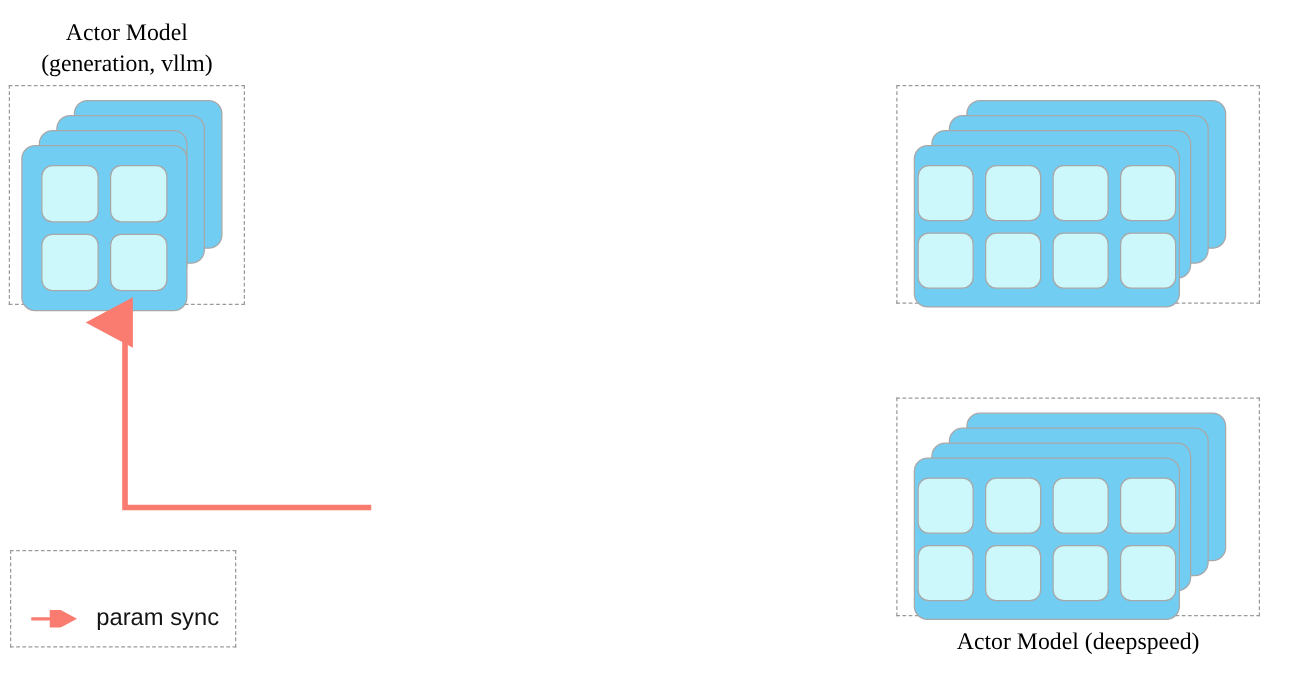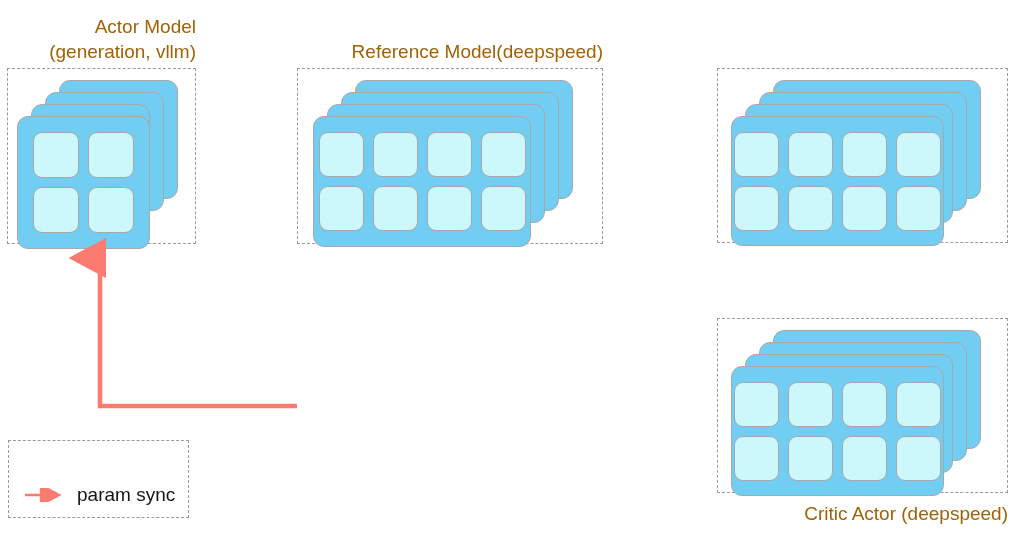--- a/index.html
+++ b/index.html
@@ -21,25 +21,26 @@
   }
 
   
   .group {
     position: absolute;
   }
   .group-title {
     position: absolute;
     left: 0;
     width: 100%;
-    text-align: right;
-    color: #a16207;
+    text-align: center;
+    color: #000000;
     font-size: 19px;
     line-height: 25px;
     white-space: pre-line;
+    font-family: Liberation Serif, serif;
   }
   .group-title.above { bottom: 100%; margin-bottom: 4px; }
   .group-title.below { top: 100%; margin-top: 8px; }
 
   .dashed-box {
     position: absolute;
     inset: 0;
     border: 1.6px dashed #9a9a9a;
     box-sizing: border-box;
     background: transparent;
@@ -125,39 +126,20 @@
       <div class="layer" style="left:24px; top:36px;  width:119px; height:119px;"></div>
       <div class="layer layer-front" style="left:10px; top:48px; width:133px; height:133px;">
         <div class="cell"></div>
         <div class="cell"></div>
         <div class="cell"></div>
         <div class="cell"></div>
       </div>
     </div>
   </div>
 
-  <div class="group grid-4x2" id="group-reference" style="left:297px; top:68px; width:306px; height:176px;">
-    <div class="group-title above">Reference Model(deepspeed)</div>
-    <div class="dashed-box"></div>
-    <div class="stack">
-      <div class="layer" style="left:58px; top:12px; width:218px; height:119px;"></div>
-      <div class="layer" style="left:44px; top:24px; width:218px; height:119px;"></div>
-      <div class="layer" style="left:30px; top:36px; width:218px; height:119px;"></div>
-      <div class="layer layer-front" style="left:16px; top:48px; width:218px; height:131px;">
-        <div class="cell"></div>
-        <div class="cell"></div>
-        <div class="cell"></div>
-        <div class="cell"></div>
-        <div class="cell"></div>
-        <div class="cell"></div>
-        <div class="cell"></div>
-        <div class="cell"></div>
-      </div>
-    </div>
-  </div>
 
   <div class="group grid-4x2" id="group-reward" style="left:717px; top:68px; width:291px; height:175px;">
     <div class="dashed-box"></div>
     <div class="stack">
       <div class="layer" style="left:56px; top:12px; width:208px; height:119px;"></div>
       <div class="layer" style="left:42px; top:24px; width:208px; height:119px;"></div>
       <div class="layer" style="left:28px; top:36px; width:208px; height:119px;"></div>
       <div class="layer layer-front" style="left:14px; top:48px; width:213px; height:130px;">
         <div class="cell"></div>
         <div class="cell"></div>
@@ -166,21 +148,21 @@
         <div class="cell"></div>
         <div class="cell"></div>
         <div class="cell"></div>
         <div class="cell"></div>
       </div>
     </div>
   </div>
 
 
   <div class="group grid-4x2" id="group-critic" style="left:717px; top:318px; width:291px; height:175px;">
-    <div class="group-title below">Critic Actor (deepspeed)</div>
+    <div class="group-title below">Actor Model (deepspeed)</div>
     <div class="dashed-box"></div>
     <div class="stack">
       <div class="layer" style="left:56px; top:12px; width:208px; height:119px;"></div>
       <div class="layer" style="left:42px; top:24px; width:208px; height:119px;"></div>
       <div class="layer" style="left:28px; top:36px; width:208px; height:119px;"></div>
       <div class="layer layer-front" style="left:14px; top:48px; width:213px; height:130px;">
         <div class="cell"></div>
         <div class="cell"></div>
         <div class="cell"></div>
         <div class="cell"></div>

